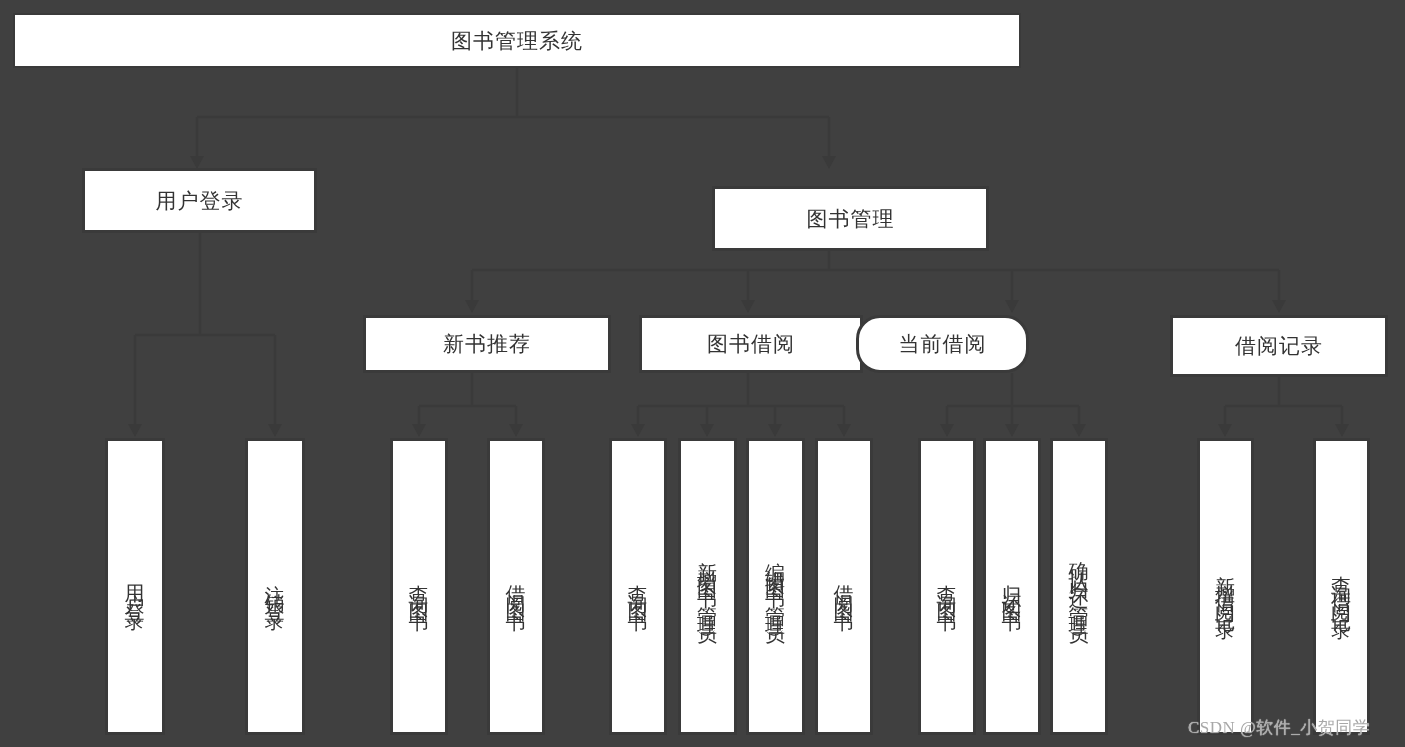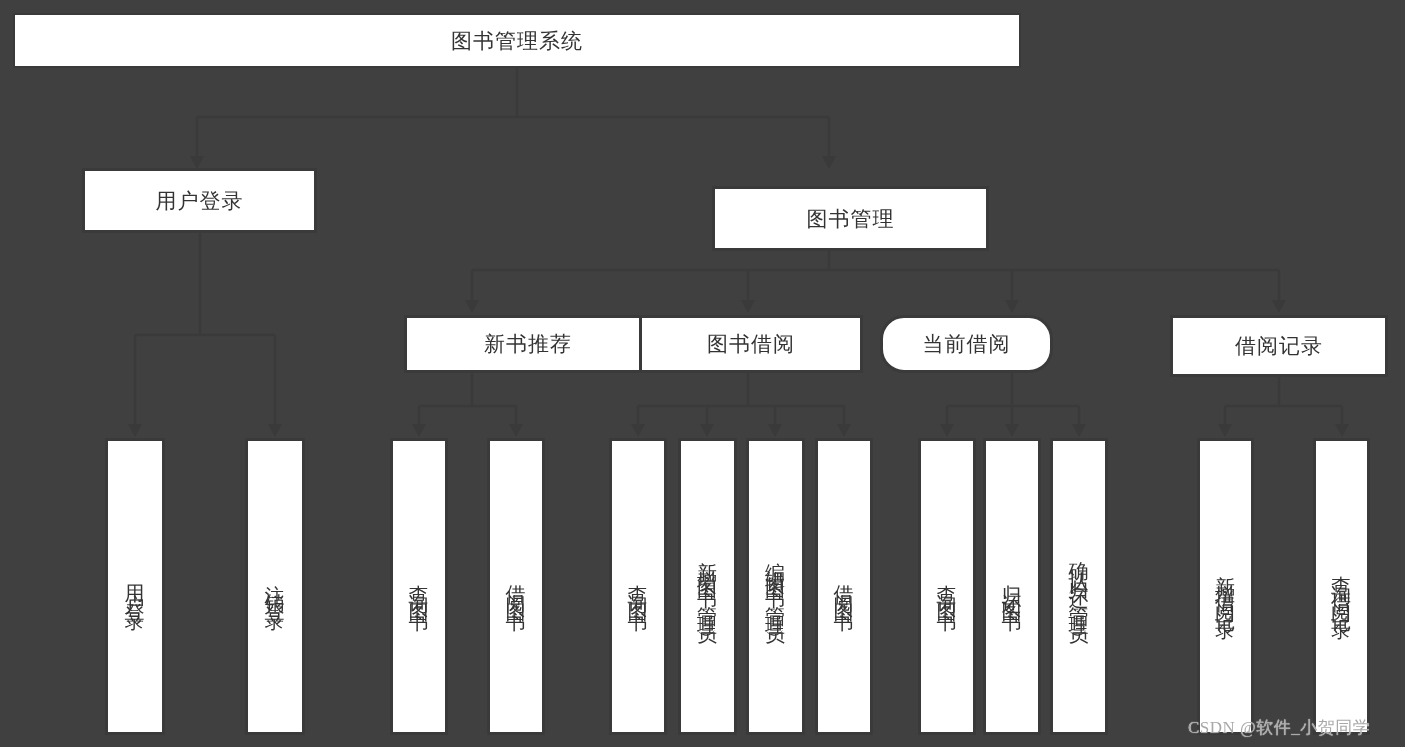--- a/index.html
+++ b/index.html
@@ -103,23 +103,23 @@
       <polygon points="1218,424 1232,424 1225,437"></polygon>
       <polygon points="1335,424 1349,424 1342,437"></polygon>
     </g>
   </svg>
 
   <div class="hbox root" style="left:13px; top:13px; width:1008px; height:55px;">图书管理系统</div>
 
   <div class="hbox" style="left:82px; top:168px; width:235px; height:65px;">用户登录</div>
   <div class="hbox" style="left:712px; top:168px; width:277px; height:65px;margin-top:18px;">图书管理</div>
 
-  <div class="hbox" style="left:363px; top:315px; width:248px; height:58px;margin-left:41px;">新书推荐</div>
+  <div class="hbox" style="left:363px; top:315px; width:248px; height:58px;">新书推荐</div>
   <div class="hbox" style="left:639px; top:315px; width:224px; height:58px;">图书借阅</div>
-  <div class="hbox" style="left:880px; top:315px; width:173px; height:58px;border-radius:24px;">当前借阅</div>
+  <div class="hbox" style="left:856px; top:315px; width:173px; height:58px;border-radius:24px;">当前借阅</div>
   <div class="hbox" style="left:1170px; top:315px; width:218px; height:62px;">借阅记录</div>
 
   <div class="vbox" style="left:105px; top:438px; width:60px; height:297px;">
     <span class="vlabel">用户登录</span>
   </div>
   <div class="vbox" style="left:245px; top:438px; width:60px; height:297px;">
     <span class="vlabel">注销登录</span>
   </div>
 
   <div class="vbox" style="left:390px; top:438px; width:58px; height:297px;">

